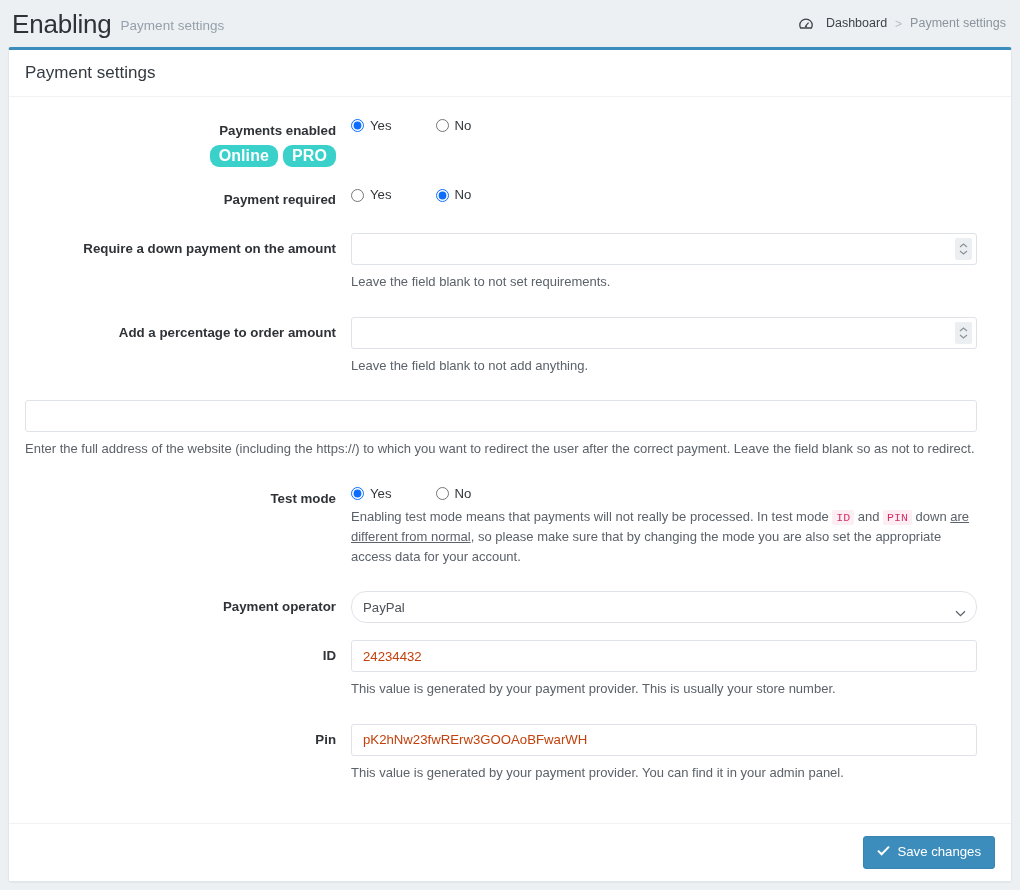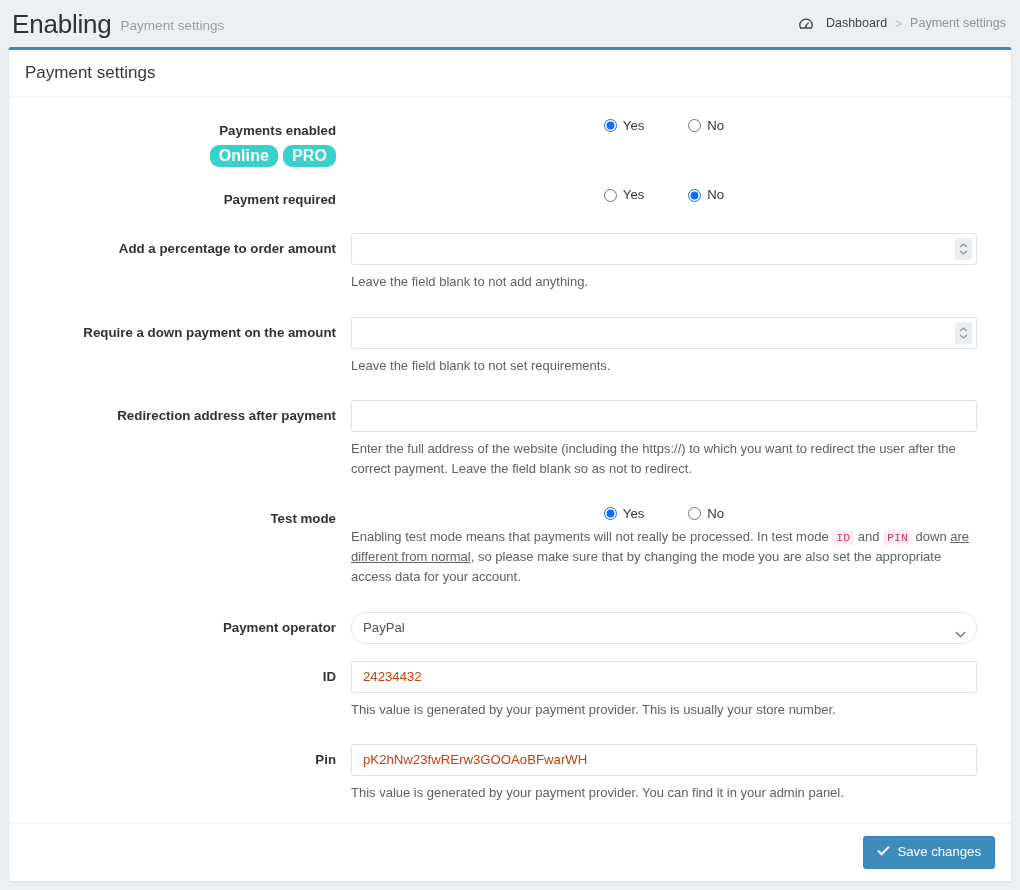--- a/index.html
+++ b/index.html
@@ -139,21 +139,20 @@
     line-height: 1.05;
     letter-spacing: 0.1px;
   }
 
   
   .radio-group {
     display: flex;
     align-items: center;
     padding-top: 4px;
     gap: 44px;
-    justify-content: center;
   }
   .radio-item {
     display: inline-flex;
     align-items: center;
     gap: 6px;
     cursor: pointer;
     font-size: 13.2px;
     color: #32373c;
     line-height: 1;
   }
@@ -306,57 +305,56 @@
           </label>
           <label class="radio-item">
             <input type="radio" name="payment_required" value="No" checked="" style="">
             <span>No</span>
           </label>
         </div>
       </div>
     </div>
 
     <div class="form-row mb-lg">
-      <div class="form-label">Add a percentage to order amount</div>
+      <div class="form-label">Require a down payment on the amount</div>
       <div class="form-control-col">
         <div class="input-wrap">
           <input class="input-number" type="text" value="" style="">
           <span class="spinner">
             <svg width="9" height="5" viewBox="0 0 9 5" aria-hidden="true">
                 <path d="M1 4 L4.5 1 L8 4" fill="none" stroke="#8b939b" stroke-width="1.2"></path>
               </svg>
             <svg width="9" height="5" viewBox="0 0 9 5" aria-hidden="true">
                 <path d="M1 1 L4.5 4 L8 1" fill="none" stroke="#8b939b" stroke-width="1.2"></path>
               </svg>
           </span>
         </div>
-        <div class="help-text">Leave the field blank to not add anything.</div>
-      </div>
-    </div>
-
-    <div class="form-row mb-lg">
-      <div class="form-label">Require a down payment on the amount</div>
+        <div class="help-text">Leave the field blank to not set requirements.</div>
+      </div>
+    </div>
+
+    <div class="form-row mb-lg">
+      <div class="form-label">Add a percentage to order amount</div>
       <div class="form-control-col">
         <div class="input-wrap">
           <input class="input-number" type="text" value="" style="">
           <span class="spinner">
             <svg width="9" height="5" viewBox="0 0 9 5" aria-hidden="true">
                 <path d="M1 4 L4.5 1 L8 4" fill="none" stroke="#8b939b" stroke-width="1.2"></path>
               </svg>
             <svg width="9" height="5" viewBox="0 0 9 5" aria-hidden="true">
                 <path d="M1 1 L4.5 4 L8 1" fill="none" stroke="#8b939b" stroke-width="1.2"></path>
               </svg>
           </span>
         </div>
-        <div class="help-text">Leave the field blank to not set requirements.</div>
-      </div>
-    </div>
-
-    <div class="form-row mb-lg">
-      <div class="form-label">Redirection address after payment</div>
+        <div class="help-text">Leave the field blank to not add anything.</div>
+      </div>
+    </div>
+
+    <div class="form-row mb-lg">
       <div class="form-control-col">
         <input class="input-text" type="text" value="" style="">
         <div class="help-text">Enter the full address of the website (including the https://) to which you want to redirect the user after the correct payment. Leave the field blank so as not to redirect.</div>
       </div>
     </div>
 
     <div class="form-row mb-lg">
       <div class="form-label">Test mode</div>
       <div class="form-control-col">
         <div class="radio-group">

